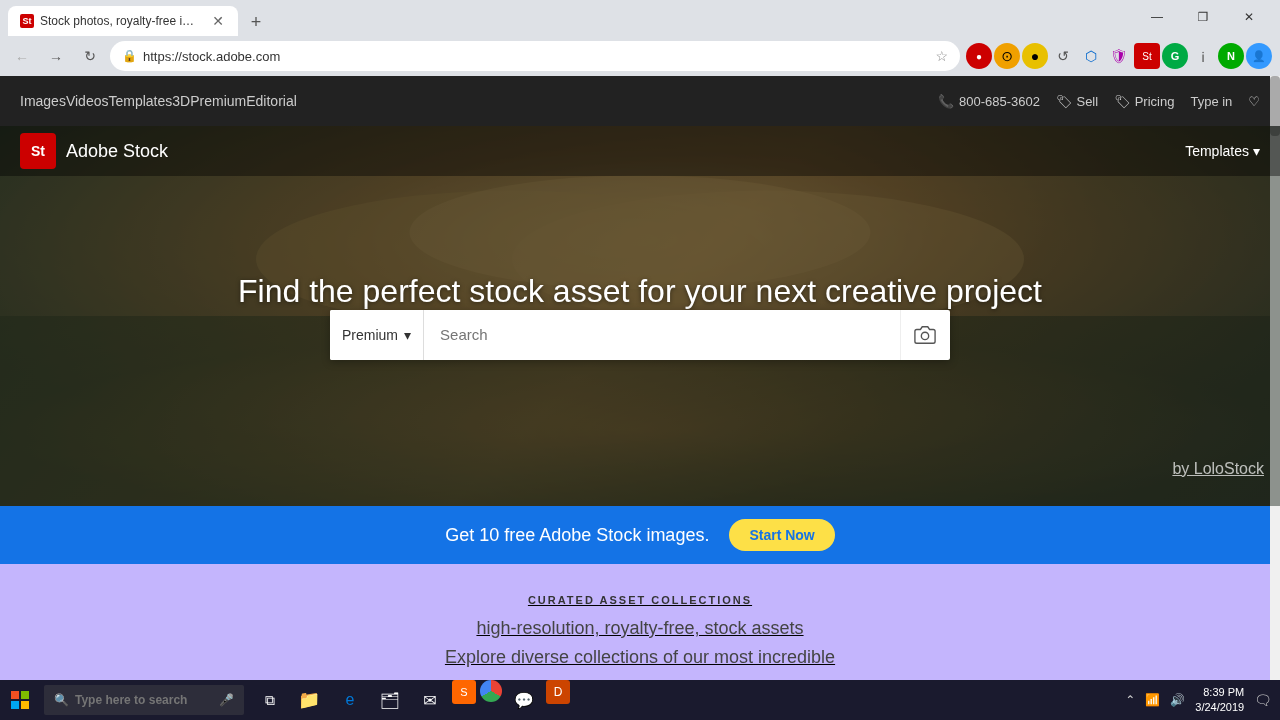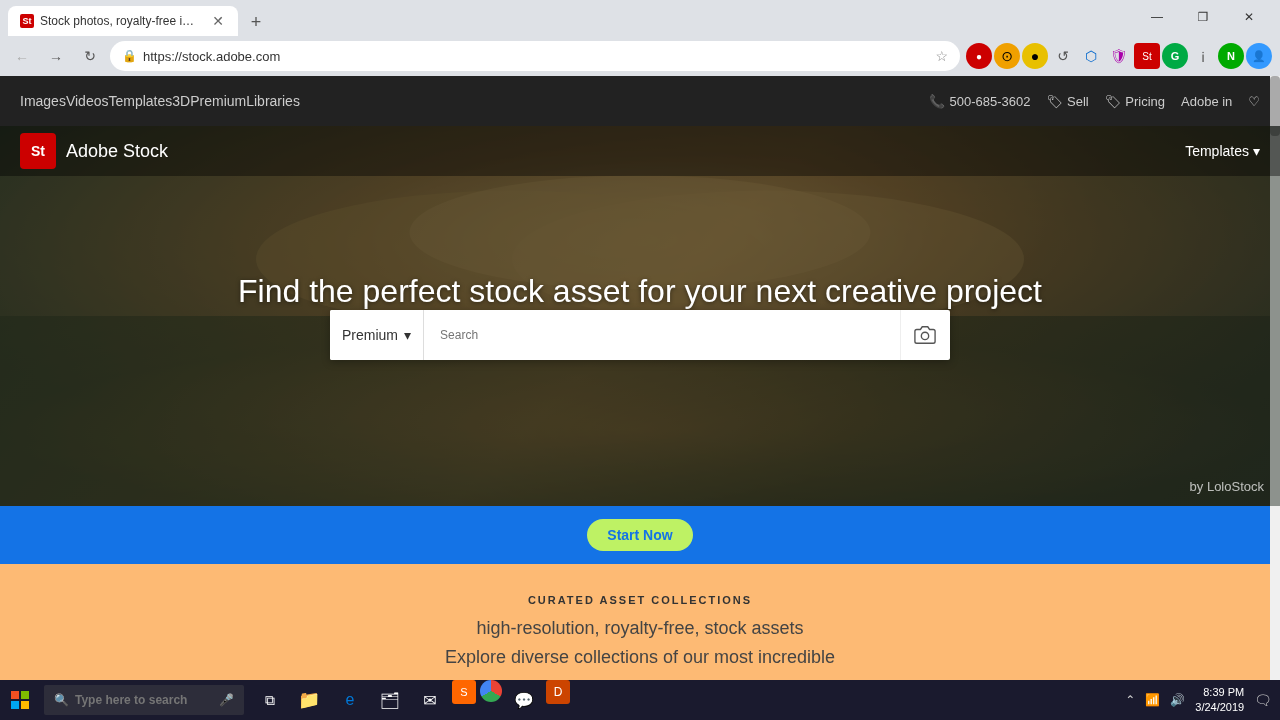--- a/index.html
+++ b/index.html
@@ -362,73 +362,75 @@
       font-size: 14px;
       color: #333;
       gap: 6px;
       white-space: nowrap;
     }
     .search-input {
       flex: 1;
       border: none;
       outline: none;
       padding: 0 16px;
-      font-size: 12px;
+      font-size: 15px;
       color: #a21caf;
     }
     .search-camera {
       width: 50px;
       display: flex;
       align-items: center;
       justify-content: center;
       cursor: pointer;
       color: #555;
       font-size: 18px;
       border-left: 1px solid #eee;
     }
     .hero-credit {
       position: absolute;
-      bottom: 12px;
+      bottom: 28px;
       right: 16px;
       color: rgba(255,255,255,0.7);
-      font-size: 13px;
+      font-size: 16px;
       z-index: 2;
+      text-decoration: underline;
     }
 
     
     .promo-bar {
       background: #1473e6;
       height: 58px;
       display: flex;
       align-items: center;
       justify-content: center;
       gap: 20px;
       flex-shrink: 0;
     }
     .promo-text {
       color: white;
       font-size: 18px;
     }
     .promo-btn {
-      background: #bef264;
+      background: #fde047;
       color: #1473e6;
       border: none;
       border-radius: 20px;
       padding: 8px 20px;
       font-size: 14px;
       font-weight: bold;
       cursor: pointer;
     }
 
     
     .collections-section {
-      background: #fdba74;
+      background: #c4b5fd;
       padding: 30px 20px;
       text-align: center;
       flex-shrink: 0;
+      text-decoration: underline;
     }
     .collections-label {
       font-size: 11px;
       letter-spacing: 2px;
       color: #333;
       font-weight: bold;
       text-transform: uppercase;
       margin-bottom: 8px;
     }
     .collections-desc {
@@ -502,37 +504,37 @@
   <div class="browser-content" style="position:relative;">
     <div class="site-wrapper">
 
       <div class="top-nav">
         <nav class="nav-links">
           <a class="nav-link">Images</a>
           <a class="nav-link">Videos</a>
           <a class="nav-link">Templates</a>
           <a class="nav-link">3D</a>
           <a class="nav-link">Premium</a>
-          <a class="nav-link">Libraries</a>
+          <a class="nav-link">Editorial</a>
         </nav>
         <div class="nav-right">
           <div class="nav-right-item">
             <span>📞</span>
-            <span>500-685-3602</span>
+            <span>800-685-3602</span>
           </div>
           <div class="nav-right-item">
             <span>🏷</span>
             <span>Sell</span>
           </div>
           <div class="nav-right-item">
             <span>🏷</span>
             <span>Pricing</span>
           </div>
           <div class="nav-right-item">
-            <span>Adobe in</span>
+            <span>Type in</span>
           </div>
           <div class="nav-right-item">♡</div>
         </div>
       </div>
 
       <div class="hero">
         <div class="hero-bg">
 
           <svg width="100%" height="100%" xmlns="http://www.w3.org/2000/svg" style="position:absolute;inset:0;opacity:0.6">
             <defs>
@@ -581,20 +583,21 @@
                 <circle cx="12" cy="13" r="4"></circle>
               </svg>
             </div>
           </div>
         </div>
 
         <div class="hero-credit">by LoloStock</div>
       </div>
 
       <div class="promo-bar">
+        <span class="promo-text">Get 10 free Adobe Stock images.</span>
         <button class="promo-btn">Start Now</button>
       </div>
 
       <div class="collections-section">
         <div class="collections-label">CURATED ASSET COLLECTIONS</div>
         <div class="collections-desc">
           <div>high-resolution, royalty-free, stock assets</div>
           <div>Explore diverse collections of our most incredible</div>
         </div>
       </div>

